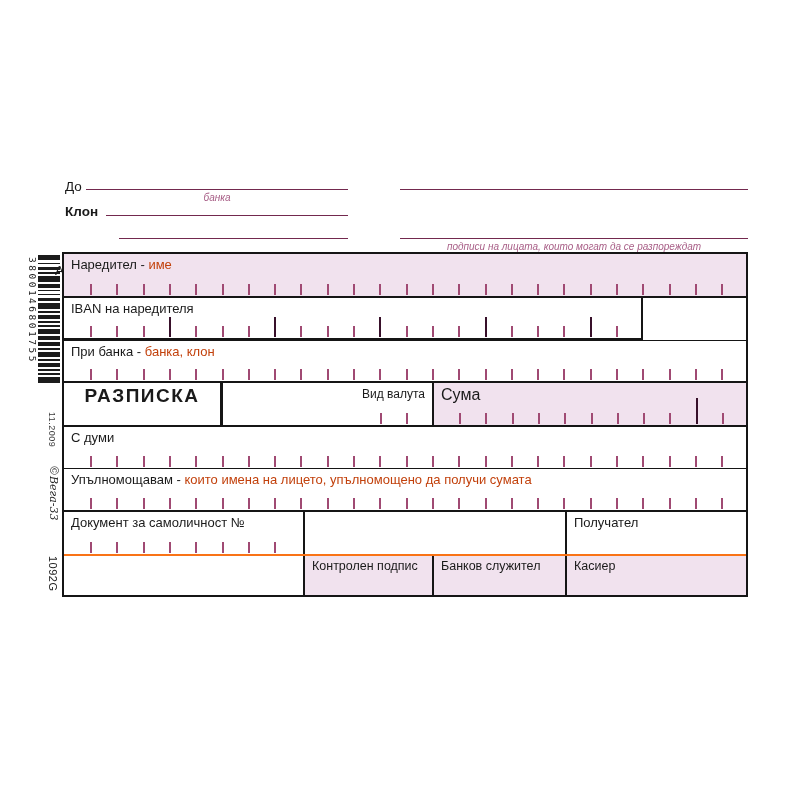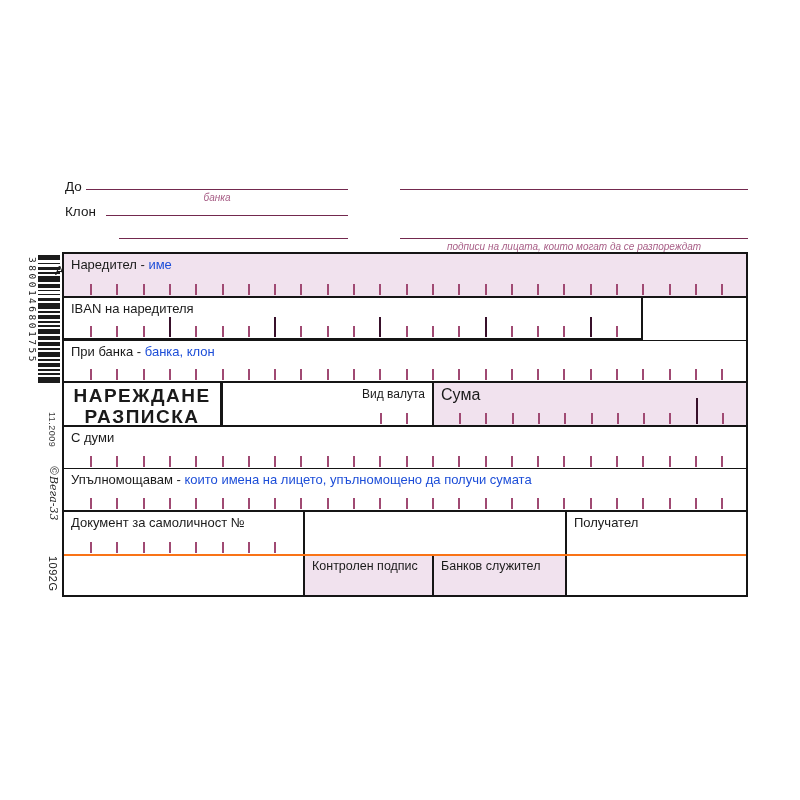--- a/index.html
+++ b/index.html
@@ -20,21 +20,21 @@
   .bc-bars{width:22px;}
   .bc-bar{width:100%;background:#1c1c1c;}
   .edition{font-size:9px;color:#3a3a3a;letter-spacing:.5px;}
   .publisher{font-family:"DejaVu Serif", serif;font-style:italic;font-size:11px;color:#222;}
   .formcode{font-size:11px;color:#222;letter-spacing:.5px;}
   
   .form{left:62px;top:252px;width:682px;height:341px;border:2px solid #151515;background:#fff;}
   .row{position:absolute;left:0;width:682px;background:#fff;}
   .pink{background:#f1e2ee;}
   .rowlabel{position:absolute;left:7px;top:3px;font-size:13px;white-space:nowrap;}
-  .hint{color:#1d4ed8;}
+  .hint{color:#c2410c;}
   .tick{position:absolute;bottom:1px;width:2px;height:11px;background:#a04a73;}
   .tick.tall{background:#38102a;width:2px;}
   .cell{position:absolute;top:0;height:100%;box-sizing:border-box;}
   .iban-box{left:0;width:579px;border-right:2px solid #151515;border-bottom:2px solid #151515;height:100%;}
   .order-title{left:0;width:159px;border-right:3px solid #151515;text-align:center;
     font-weight:bold;font-size:19px;letter-spacing:1.5px;line-height:21px;padding-top:2px;}
   .order-pay{left:159px;width:132px;border-right:1px solid #151515;
     font-weight:bold;font-size:15px;line-height:19px;padding:3px 0 0 13px;}
   .order-cur{left:291px;width:77px;font-size:12px;text-align:center;padding-top:4px;}
   .order-sum{left:368px;width:314px;border-left:2px solid #151515;}
@@ -43,21 +43,21 @@
 </style>
 </head>
 <body>
 
 <div class="sheet">
 
   <div class="abs lbl" style="left:65px;top:179px;">До</div>
   <div class="abs rule" style="left:86px;top:189px;width:262px;"></div>
   <div class="abs cap" style="left:86px;top:192px;width:262px;">банка</div>
 
-  <div class="abs lbl" style="left:65px;top:204px;">Клон</div>
+  <div class="abs lbl" style="left:65px;top:204px;font-weight:bold;">Клон</div>
   <div class="abs rule" style="left:106px;top:215px;width:242px;"></div>
 
   <div class="abs lbl" style="left:55px;top:227px;margin-top:36px;">Адрес</div>
   <div class="abs rule" style="left:119px;top:238px;width:229px;"></div>
 
   <div class="abs rule" style="left:400px;top:189px;width:348px;"></div>
 
   <div class="abs rule" style="left:400px;top:238px;width:348px;"></div>
   <div class="abs cap" style="left:400px;top:241px;width:348px;">подписи на лицата, които могат да се разпореждат</div>
 
@@ -186,21 +186,20 @@
           <span class="tick" style="left: 552px;"></span>
           <span class="tick" style="left: 578.3px;"></span>
           <span class="tick" style="left: 604.6px;"></span>
           <span class="tick" style="left: 630.9px;"></span>
           <span class="tick" style="left: 657.2px;"></span>
         </div>
     </div>
 
     <div class="row" style="top:129px;height:42px;border-bottom:2px solid #151515;">
       <div class="cell order-title">
-        <div>НАРЕЖДАНЕ</div>
         <div>РАЗПИСКА</div>
       </div>
       <div class="cell order-cur">
         <span>Вид валута</span>
         <div class="abs" style="left:0;top:0;width:100%;height:100%;">
             <span class="tick" style="left: 25px;"></span>
             <span class="tick" style="left: 51.3px;"></span>
           </div>
       </div>
       <div class="cell order-sum pink">
@@ -310,16 +309,19 @@
     <div class="row" style="top:302px;height:39px;">
       <div class="vline" style="left:239px;"></div>
       <div class="cell pink" style="left:241px;width:127px;">
         <div class="rowlabel" style="font-size:12.5px;">Контролен подпис</div>
       </div>
       <div class="vline" style="left:368px;"></div>
       <div class="cell pink" style="left:370px;width:131px;">
         <div class="rowlabel" style="font-size:12.5px;">Банков служител</div>
       </div>
       <div class="vline" style="left:501px;"></div>
+      <div class="cell pink" style="left:503px;width:179px;">
+        <div class="rowlabel" style="font-size:12.5px;">Касиер</div>
+      </div>
     </div>
 
   </div>
 </div>
 
 </body></html>

